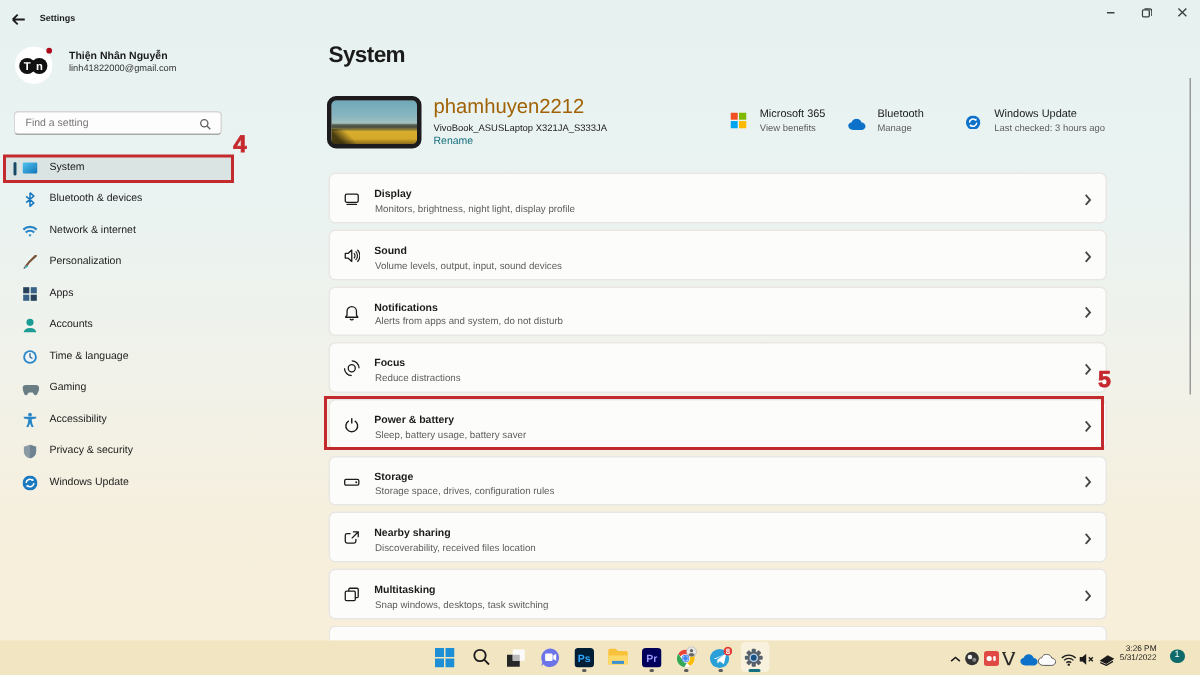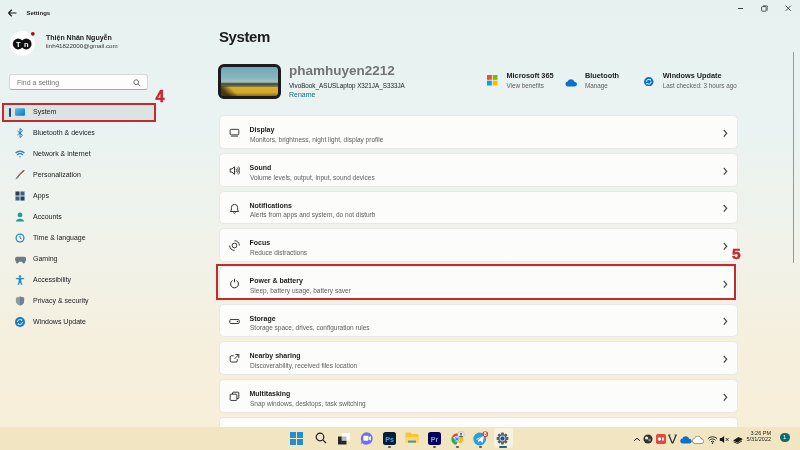--- a/index.html
+++ b/index.html
@@ -24,24 +24,24 @@
   .navitem { left:0; width:160px; height:21px; }
   .navicon { position:absolute; left:14.5px; top:5px; width:10px; height:10px; }
   .navlabel { position:absolute; left:33px; top:6px; font-size:7px; color:#1b1b1b; }
   .selpill { left:3px; top:104px; width:152px; height:17px; background:#dae4e2; border-radius:4px; }
   .selbar { left:9px; top:108px; width:2px; height:9px; background:#1a4a66; border-radius:1px; }
   
   .heading { left:219px; top:27.8px; font-size:15px; letter-spacing:-0.4px; font-weight:bold; color:#1b1b1b; }
   .thumb { left:218px; top:64px; width:63px; height:34.5px; border:3px solid #1c1c1e; border-radius:6px; overflow:hidden; background:linear-gradient(to bottom,#6fa9ba 0%, #8ab6bf 38%, #a5c2c0 52%, #5a5f4e 56%, #4b5244 61%, #d9ae2e 66%, #d4a828 88%, #8a6d1c 100%); }
   .thumb .hor { position:absolute; left:0; right:0; top:17px; height:3px; background:rgba(70,78,66,0.55); }
   .thumb .sh { position:absolute; left:0; bottom:0; width:16px; height:10px; background:linear-gradient(45deg, rgba(40,34,10,0.8) 30%, rgba(40,34,10,0) 70%); }
-  .devname { left:289px; top:62.5px; font-size:13.5px; font-weight:bold; color:#737373; }
+  .devname { left:289px; top:62.5px; font-size:13.5px; font-weight:normal; color:#a16207; }
   .devmodel { left:289px; top:81.5px; font-size:6.3px; color:#1b1b1b; }
   .rename { left:289px; top:90.5px; font-size:7px; color:#156e7e; }
-  .stitle { font-size:7.3px; font-weight:bold; color:#1b1b1b; top:71px; }
+  .stitle { font-size:7.3px; font-weight:normal; color:#1b1b1b; top:71px; }
   .ssub { font-size:6.3px; color:#5d5d5d; top:81.7px; }
   
   .card { left:219px; width:519px; height:33.5px; background:#fcfcfb; border:1px solid #e9e7e3; border-radius:4.5px; }
   .cicon { position:absolute; left:8.5px; top:11px; width:11px; height:11px; }
   .ctitle { position:absolute; left:29.5px; top:10px; font-size:7px; font-weight:bold; color:#1b1b1b; }
   .csub { position:absolute; left:30px; top:19.8px; font-size:6.5px; color:#5d5d5d; }
   .chev { position:absolute; right:9.5px; top:12.5px; width:4.5px; height:8.5px; }
   
   .ann { border:2px solid #c32a2e; background:transparent; }
   .num4 { left:155.5px; top:88.3px; font-size:16px; }

